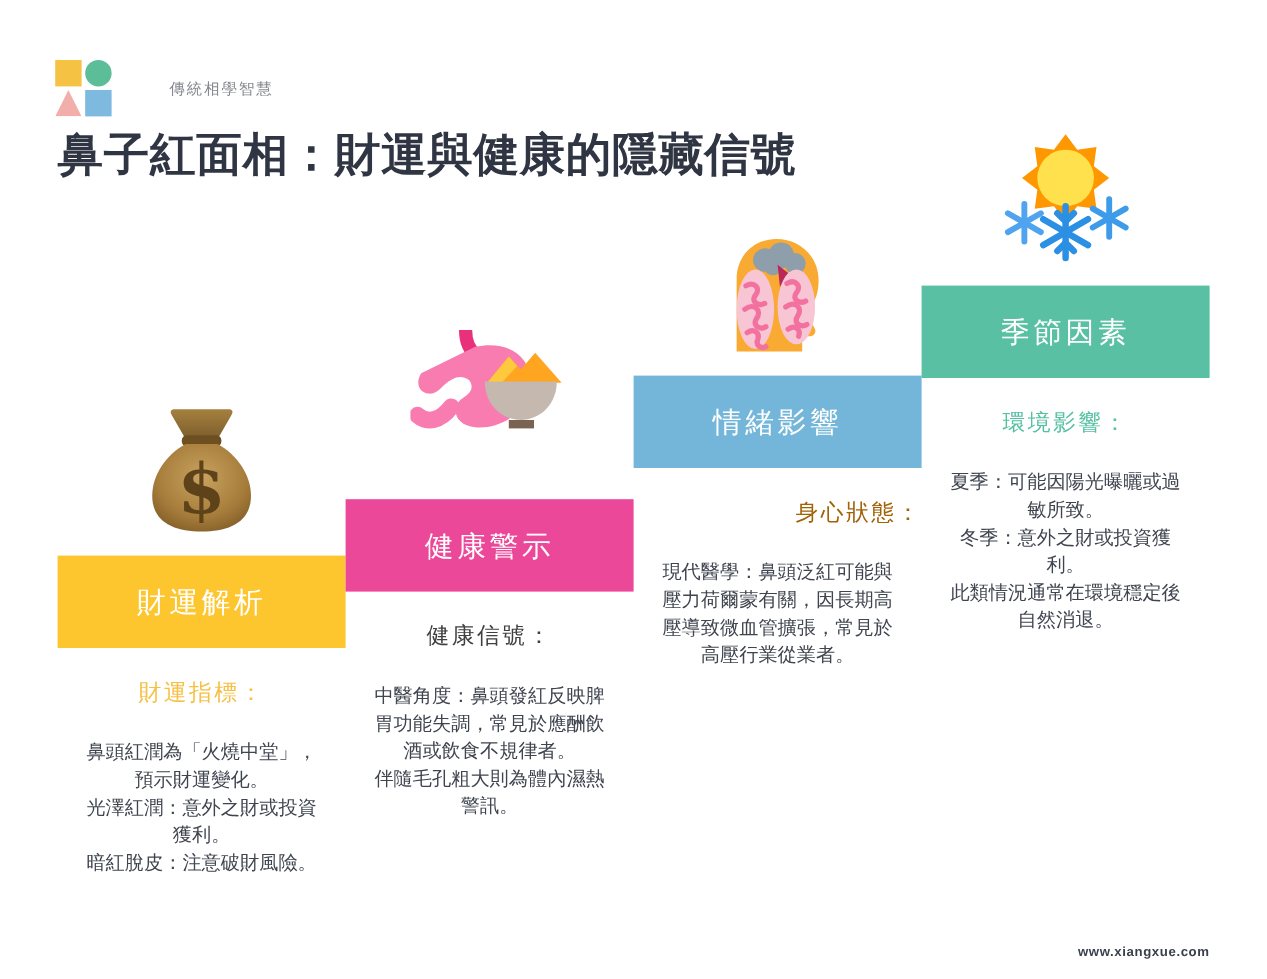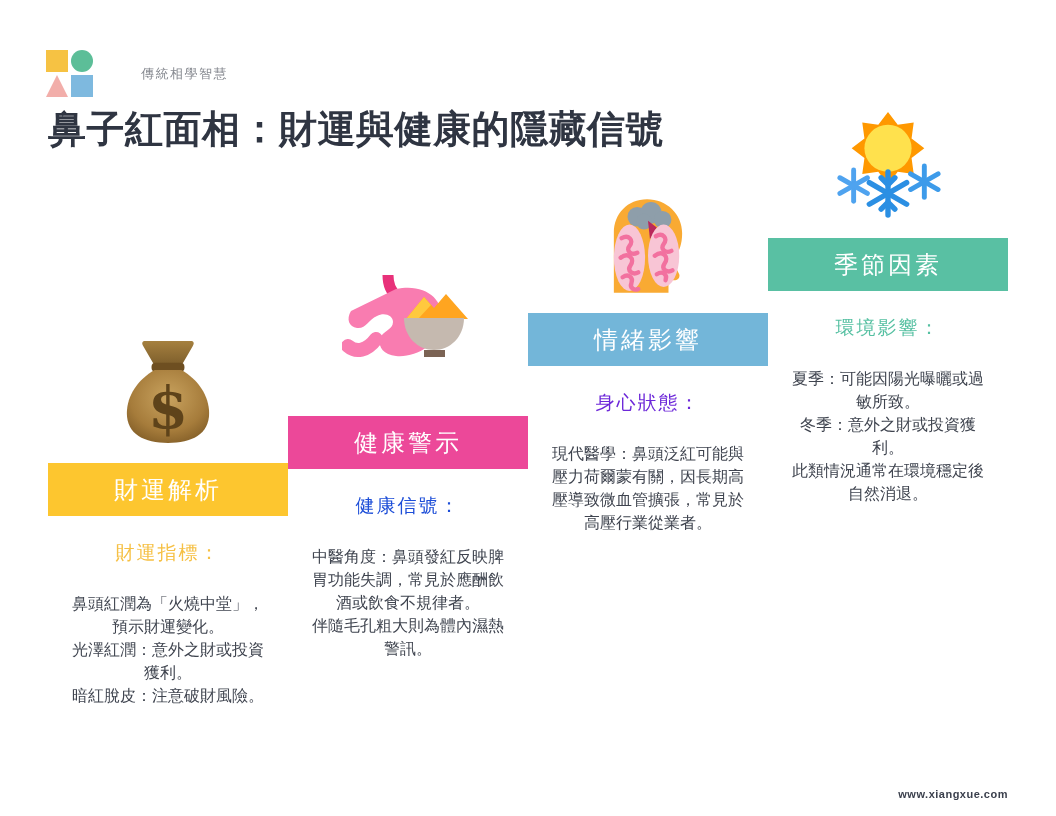--- a/index.html
+++ b/index.html
@@ -22,21 +22,21 @@
   
   .col { position:absolute; width:240px; }
   .col-1 { left:48px;  top:463px; }
   .col-2 { left:288px; top:388px; }
   .col-3 { left:528px; top:313px; }
   .col-4 { left:768px; top:238px; }
 
   .icon-wrap { position:absolute; bottom:calc(100% + 18px); left:50%; transform:translateX(-50%); line-height:0; }
 
   .step-header {
-    height:53px; display:flex; align-items:center; justify-content:center;
+    height:77px; display:flex; align-items:center; justify-content:center;
     color:#ffffff; font-size:24px; letter-spacing:3px;
   }
   .step-subtitle { margin-top:24px; text-align:center; font-size:19px; letter-spacing:2px; }
   .step-body {
     width:192px; margin:26px auto 0; text-align:center;
     font-size:16px; line-height:23px; white-space:pre-line;
   }
 
   
   .footer { position:absolute; top:788px; right:48px; font-size:11px; font-weight:700; letter-spacing:0.5px; }
@@ -91,21 +91,21 @@
         <path d="M46,1 c0,9 2,16 9,21" stroke="#E8317A" stroke-width="11" fill="none"></path>
         <path d="M54,15 c28,-6 48,9 46,32 c-2,24 -27,37 -46,35 c-12,-1 -18,-9 -16,-17 c2,-8 13,-9 13,-17 c0,-7 -9,-10 -16,-6 c-9,4 -11,13 -20,12 c-8,-1 -11,-9 -6,-17" fill="#F97CB0"></path>
         <path d="M34,65 c-9,12 -20,14 -28,7" stroke="#F97CB0" stroke-width="14" fill="none" stroke-linecap="round"></path>
         <path d="M64,45 l18,-22 l10,11 l12,-14 l22,25 z" fill="#FFA520"></path>
         <path d="M64,45 l18,-22 l7,8 l-13,14 z" fill="#FFC93E"></path>
         <path d="M62,44 h60 c0,19 -14,32 -30,32 c-16,0 -30,-13 -30,-32 z" fill="#C5B9AF"></path>
         <rect x="82" y="76" width="21" height="7" fill="#7B6354"></rect>
       </svg>
     </div>
     <div class="step-header" style="background-color: #ec4899; margin-top: 28px;">健康警示</div>
-    <div class="step-subtitle" style="color: #1d4ed8;">健康信號：</div>
+    <div class="step-subtitle" style="color: #404040;">健康信號：</div>
     <div class="step-body" style="color: rgb(63, 68, 79);">中醫角度：鼻頭發紅反映脾胃功能失調，常見於應酬飲酒或飲食不規律者。
 伴隨毛孔粗大則為體內濕熱警訊。</div>
   </div>
 
   <div class="col col-3">
     <div class="icon-wrap">
       <svg width="80" height="98" viewBox="0 0 82 100">
         <path d="M40,2 C20,2 6,17 6,36 v62 h56 v-13 h7 c3,0 5,-3 4,-6 l-7,-14 c4,-6 10,-12 10,-28 C76,17 60,2 40,2 z" fill="#F9AA33"></path>
         <g fill="#8E9EAA">
           <circle cx="30" cy="20" r="10"></circle>
@@ -120,21 +120,21 @@
           <path d="M14,42 c7,-4 13,2 8,8 c-4,5 2,10 8,7"></path>
           <path d="M13,62 c8,-6 15,1 10,8 c-4,6 3,10 8,7"></path>
           <path d="M15,82 c6,-4 11,0 9,6 c-2,5 3,8 7,6"></path>
           <path d="M49,40 c7,-4 13,2 8,8 c-4,5 2,10 8,7"></path>
           <path d="M48,60 c8,-6 15,1 10,8 c-4,6 3,10 8,7"></path>
           <path d="M50,79 c6,-4 11,0 9,6"></path>
         </g>
       </svg>
     </div>
     <div class="step-header" style="background-color: rgb(115, 182, 217);">情緒影響</div>
-    <div class="step-subtitle" style="color: #6d28d9;">身心狀態：</div>
+    <div class="step-subtitle" style="color: #a16207; text-align: right;">身心狀態：</div>
     <div class="step-body" style="color: rgb(63, 68, 79); text-align: center;">現代醫學：鼻頭泛紅可能與壓力荷爾蒙有關，因長期高壓導致微血管擴張，常見於高壓行業從業者。</div>
   </div>
 
   <div class="col col-4">
     <div class="icon-wrap">
       <svg width="108" height="112" viewBox="0 0 110 112">
         <polygon fill="#FF9800" points="55,3 64.9,16 81.2,13.8 79,30 92,40 79,50 81.2,66.2 64.9,64 55,77 45.1,64 28.8,66.2 31,50 18,40 31,30 28.8,13.8 45.1,16"></polygon>
         <circle cx="55" cy="40" r="24" fill="#FFE14D"></circle>
         <g stroke="#4FA3EF" stroke-width="5" stroke-linecap="round" fill="none">
           <line x1="20" y1="62" x2="20" y2="94"></line>

